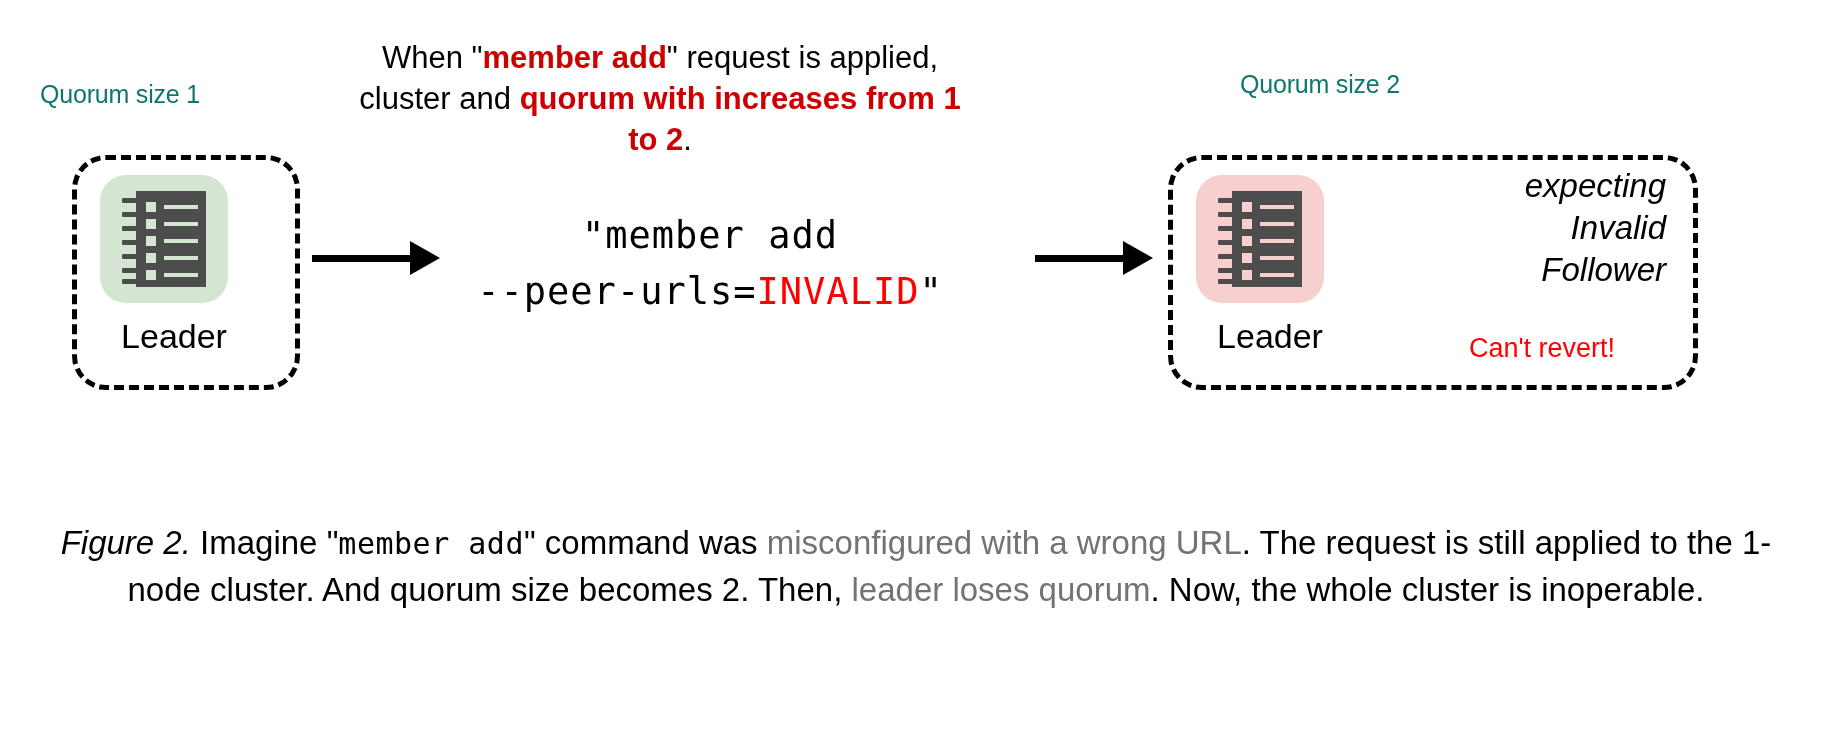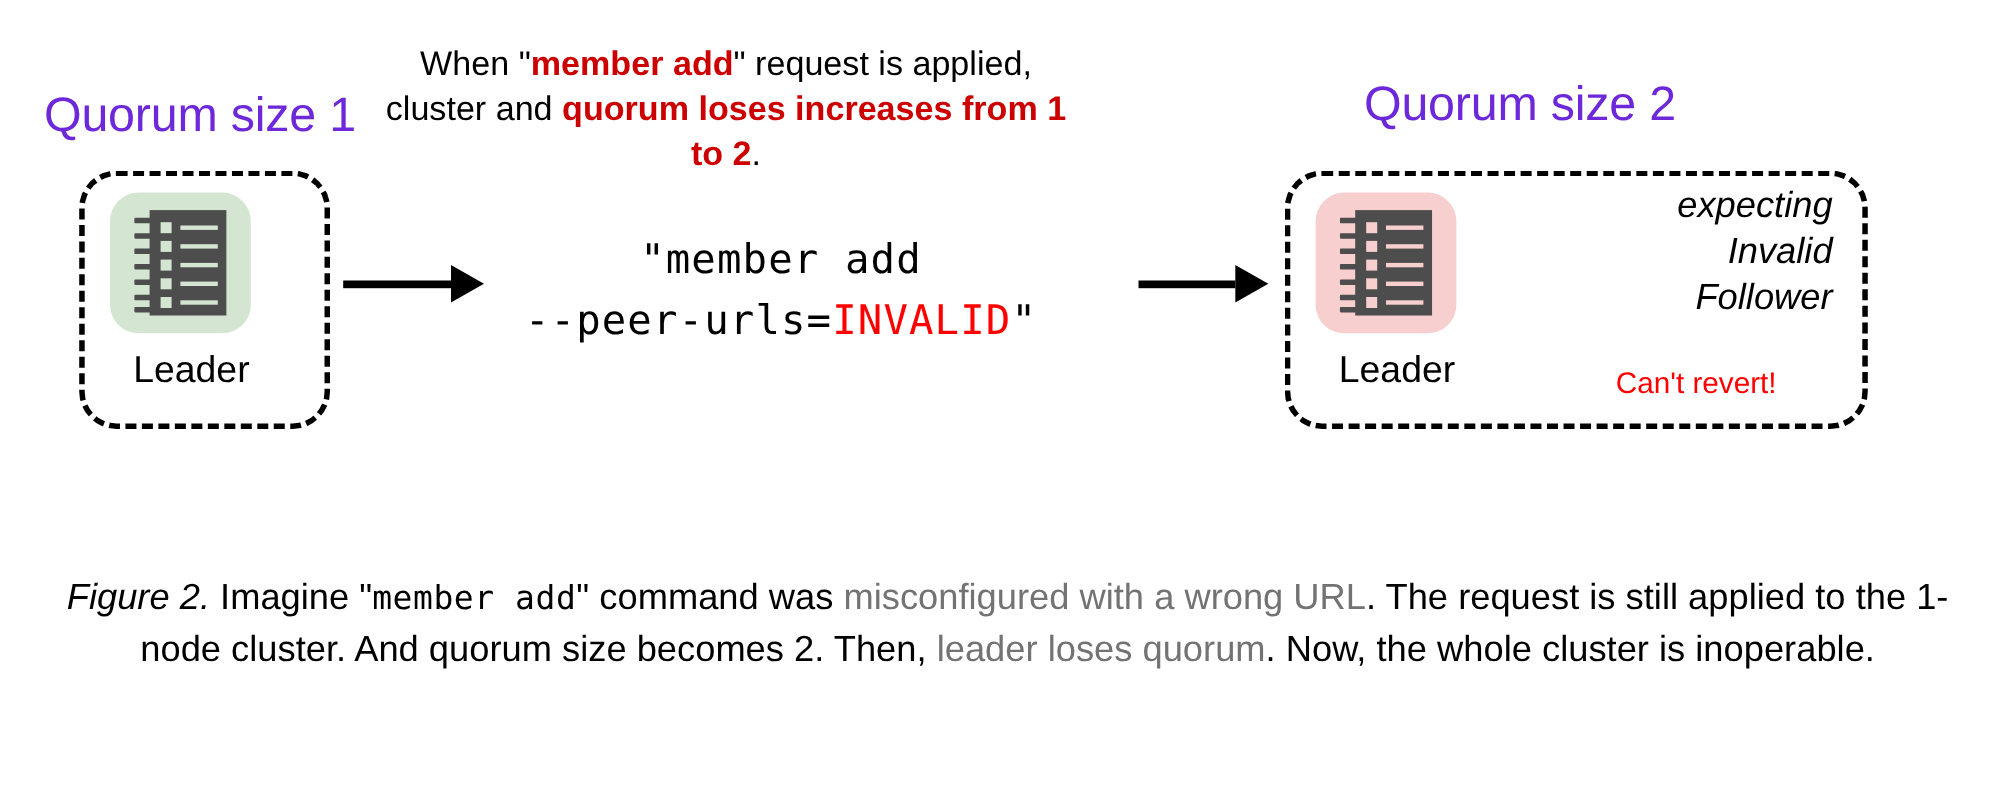--- a/index.html
+++ b/index.html
@@ -27,23 +27,23 @@
     border: 5px dashed #000000;
     border-radius: 34px;
     box-sizing: border-box;
     background: transparent;
   }
   #cluster-left  { left: 72px;  top: 155px; width: 228px; height: 235px; }
   #cluster-right { left: 1168px; top: 155px; width: 530px; height: 235px; }
 
   .cluster-title {
     position: absolute;
-    font-size: 44px;
+    font-size: 25px;
     font-weight: 400;
-    color: #6d28d9;
+    color: #0f766e;
     white-space: nowrap;
     letter-spacing: -0.2px;
   }
   #title-left  { left: 40px;  top: 80px; }
   #title-right { left: 1240px; top: 70px; }
 
   
   .node {
     position: absolute;
     display: flex;
@@ -215,21 +215,21 @@
           <rect x="24" y="79" width="10" height="10"></rect>
           <rect x="42" y="82" width="34" height="4"></rect>
         </g>
       </svg>
     </div>
     <div class="node-label">Leader</div>
   </div>
 
   <div id="top-note">
     <span>When "</span><b>member add</b><span>" request is applied,</span>
-    <span>cluster and </span><b>quorum loses increases</b>
+    <span>cluster and </span><b>quorum with increases</b>
     <b>from 1 to 2</b><span>.</span>
   </div>
 
   <div class="arrow" id="arrow-1">
     <div class="arrow-shaft"></div>
     <div class="arrow-head"></div>
   </div>
 
   <div id="command"><span>"member add</span>
 <span>--peer-urls=</span><span class="inv">INVALID</span><span>"</span></div>

